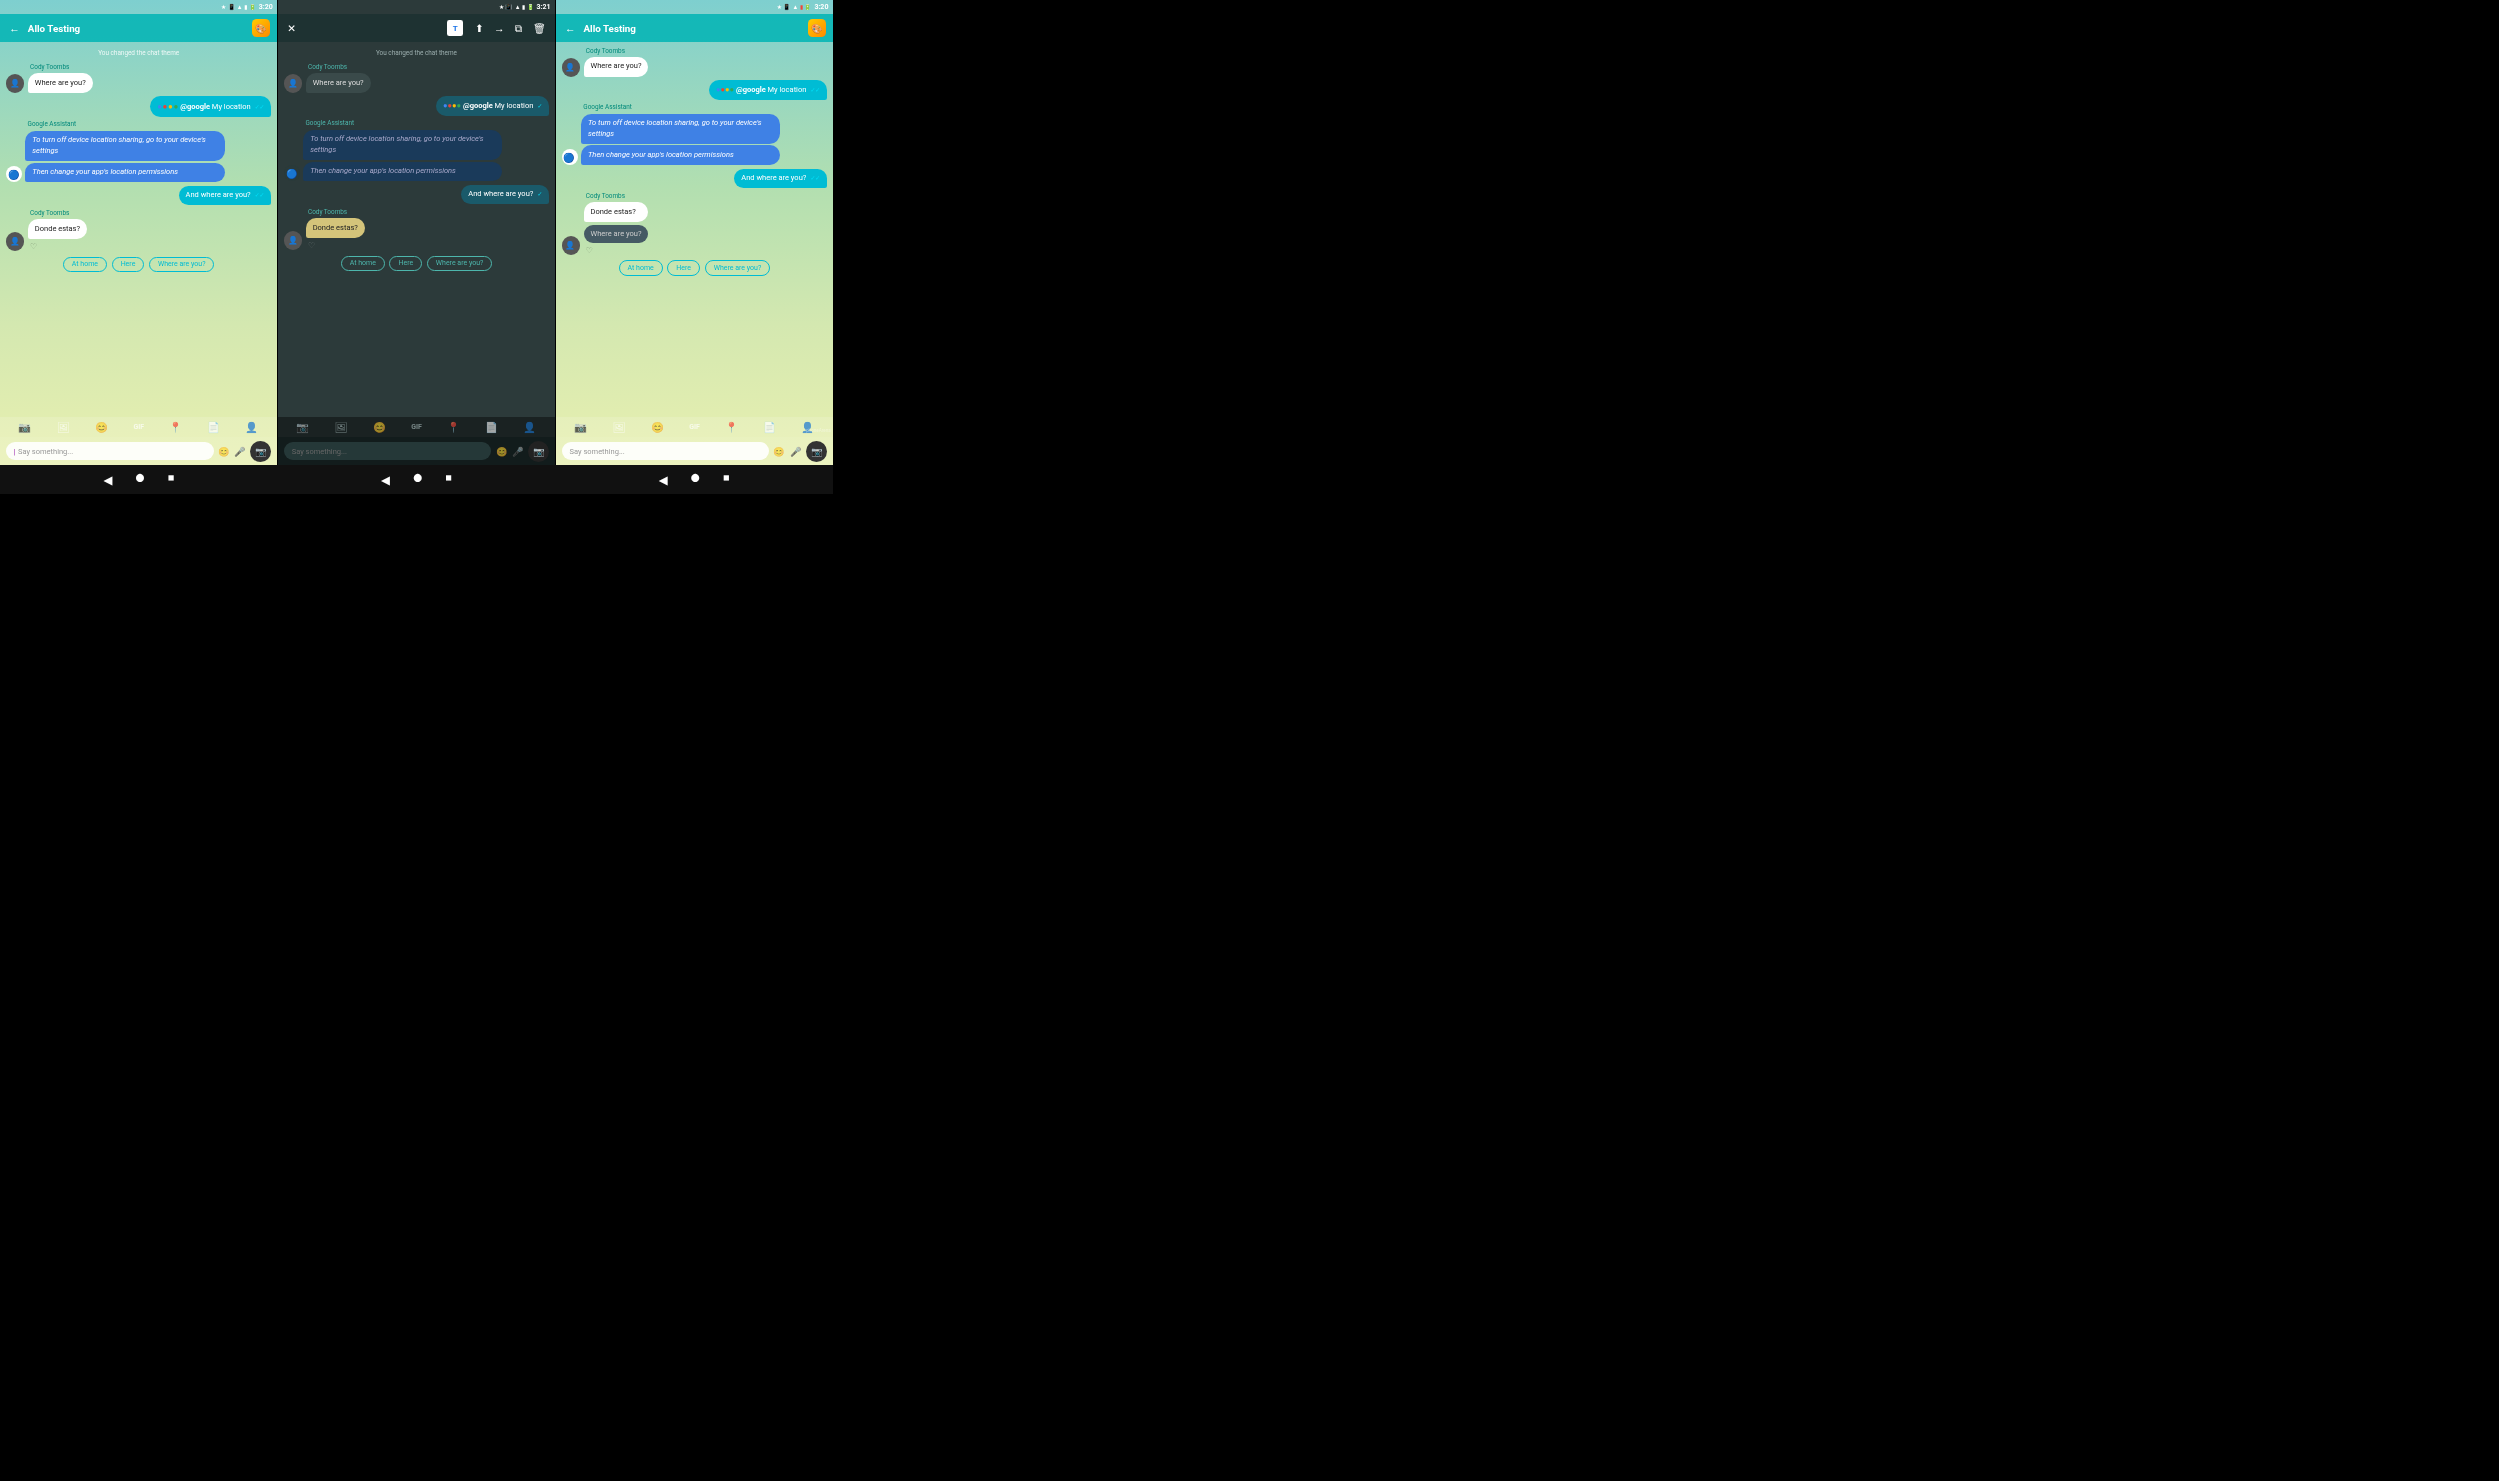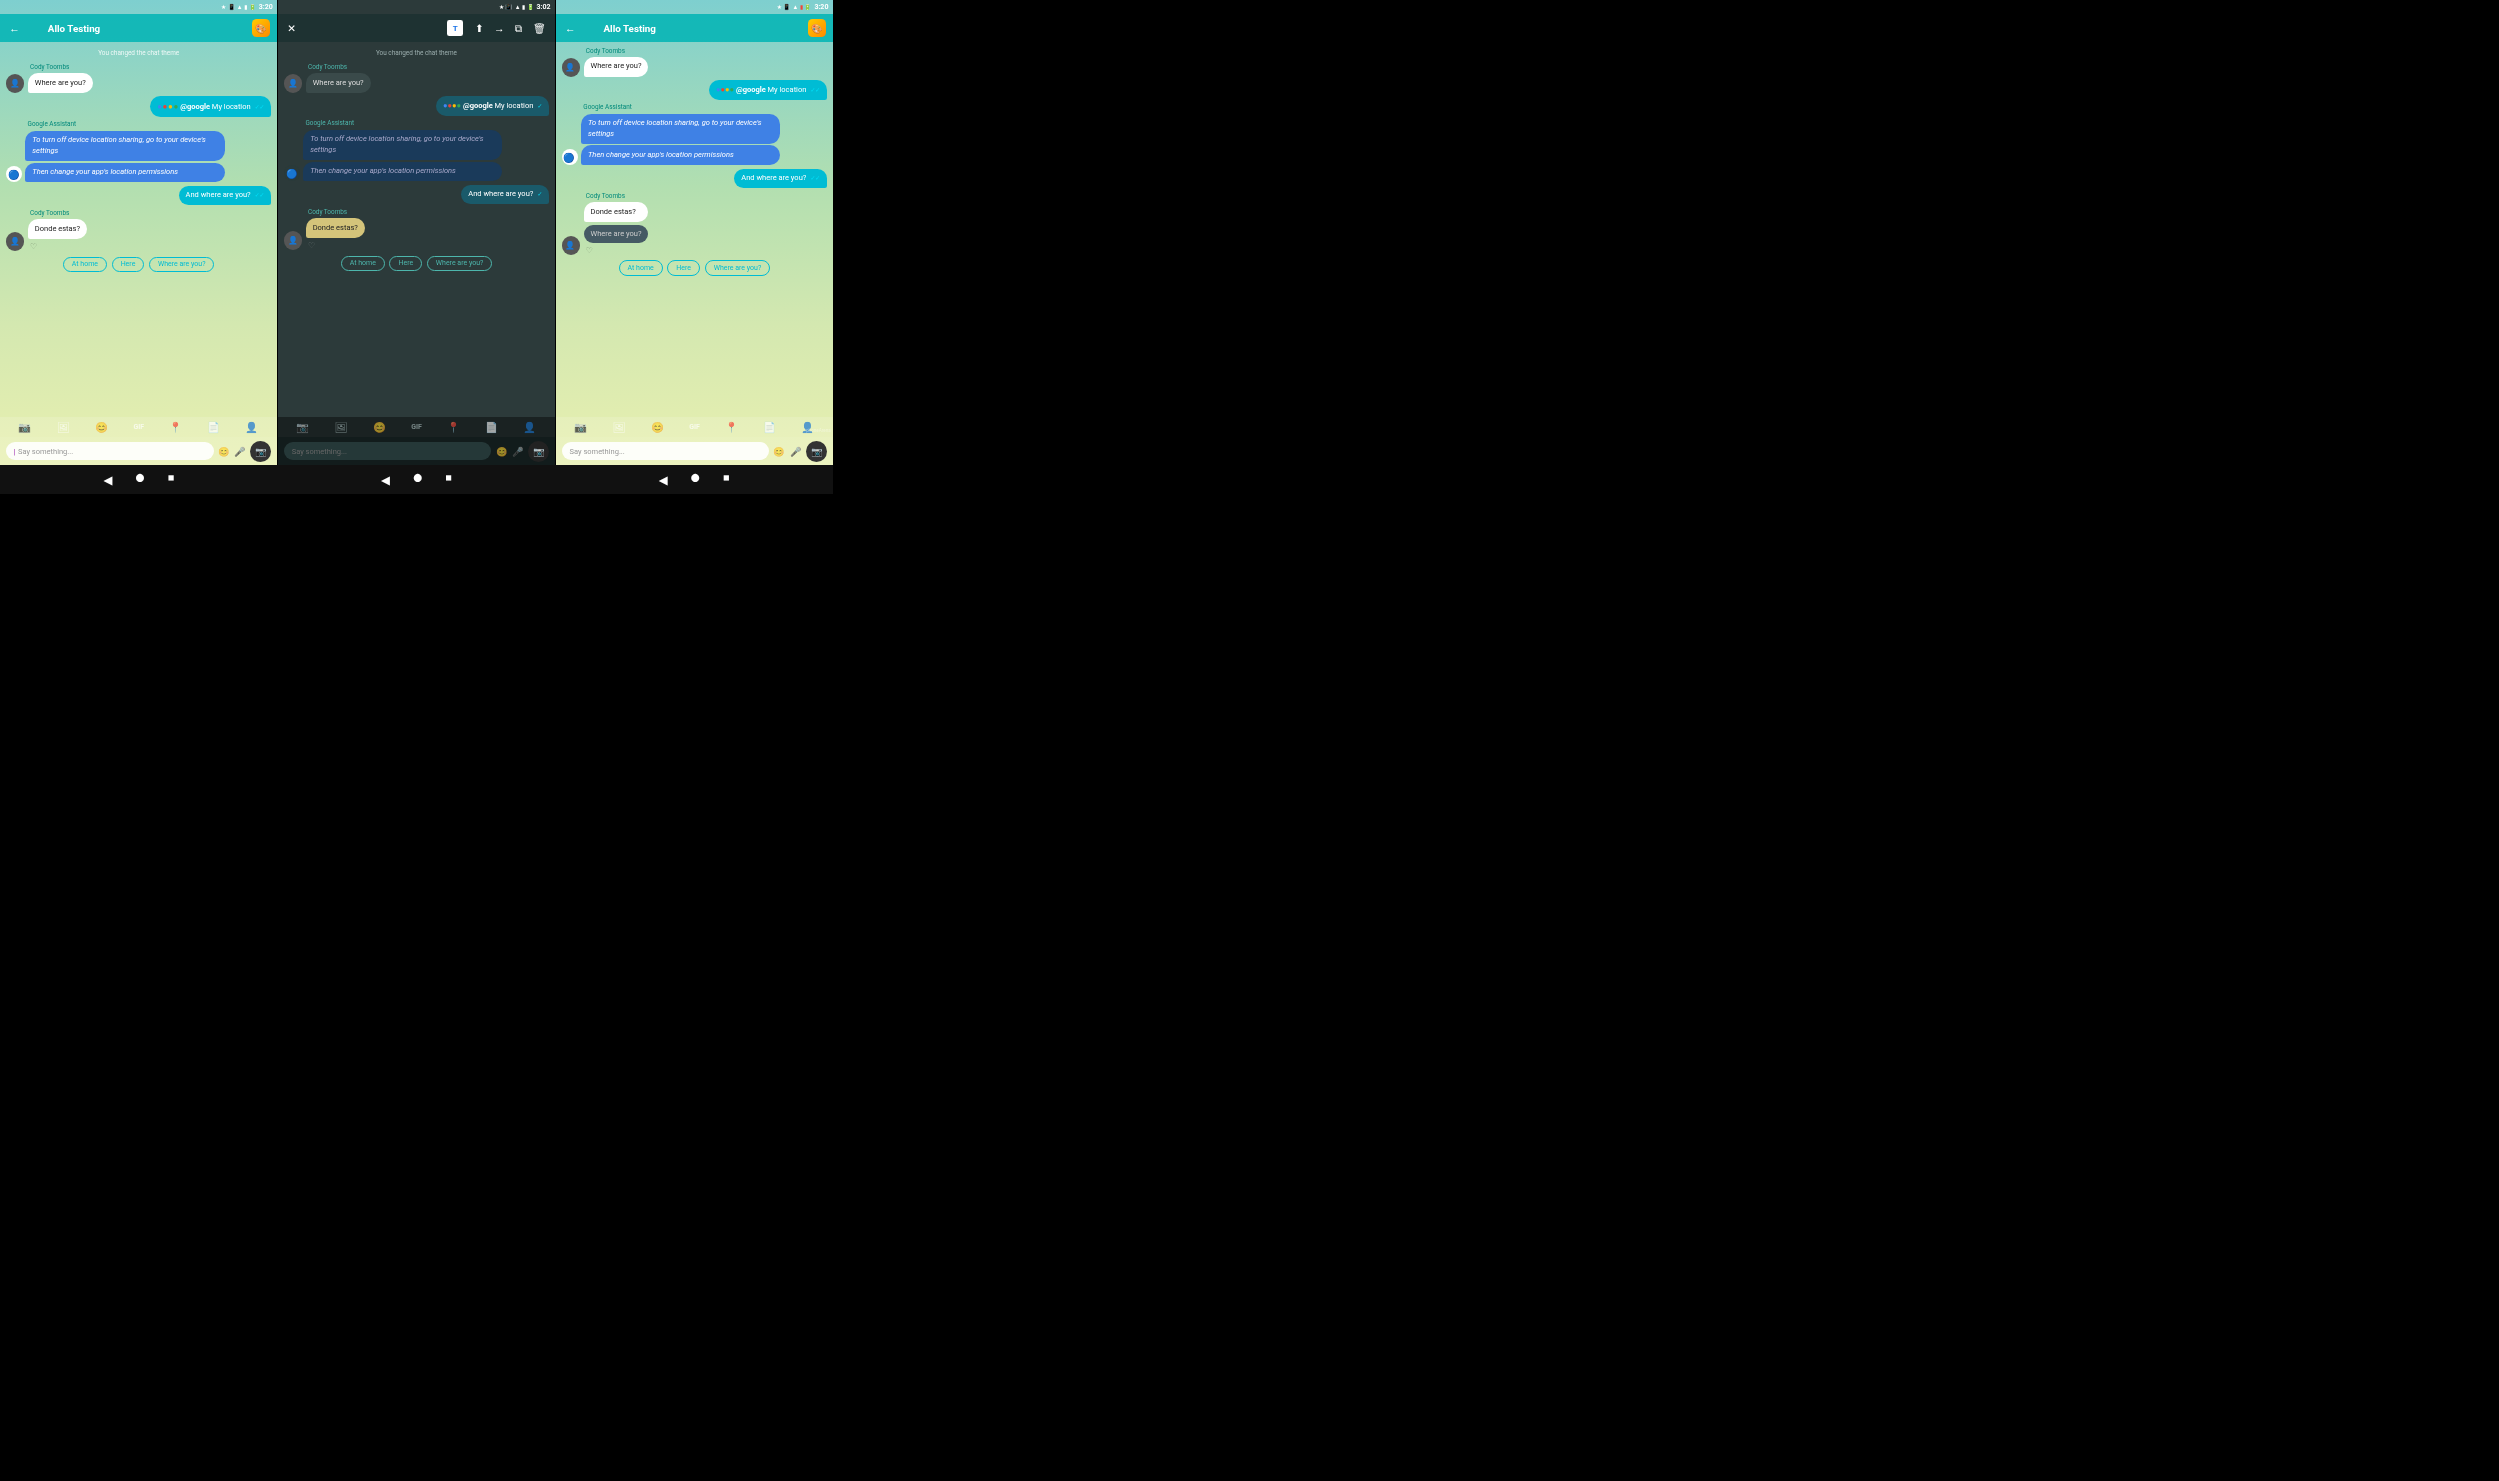--- a/index.html
+++ b/index.html
@@ -88,21 +88,20 @@
 
     .screen-3 .top-bar {
       background: rgba(0,180,180,0.85);
     }
 
     .top-bar-title {
       color: #fff;
       font-size: 9.8px;
       font-weight: bold;
       flex: 1;
-      margin-left: 20px;
     }
 
     .top-bar-icon {
       color: #fff;
       font-size: 10.4px;
       cursor: pointer;
       padding: 2.3px;
     }
 
     .app-icon {
@@ -528,21 +527,21 @@
   <div class="phone-screen screen-2">
 
     <div class="status-bar">
       <span class="status-icons">
         <span class="status-icon">★</span>
         <span class="status-icon">📳</span>
         <span class="status-icon">▲</span>
         <span class="status-icon">▮</span>
         <span class="status-icon">🔋</span>
       </span>
-      <span class="time">3:02</span>
+      <span class="time">3:21</span>
     </div>
 
     <div class="top-bar" style="background:rgba(30,50,50,0.98);">
       <span class="top-bar-icon">✕</span>
       <div style="flex:1;"></div>
       <div class="translate-icon-box" style="margin-right:3.5px;">T</div>
       <span class="top-bar-icon">⬆</span>
       <span class="top-bar-icon">→</span>
       <span class="top-bar-icon">⧉</span>
       <span class="top-bar-icon">🗑</span>

